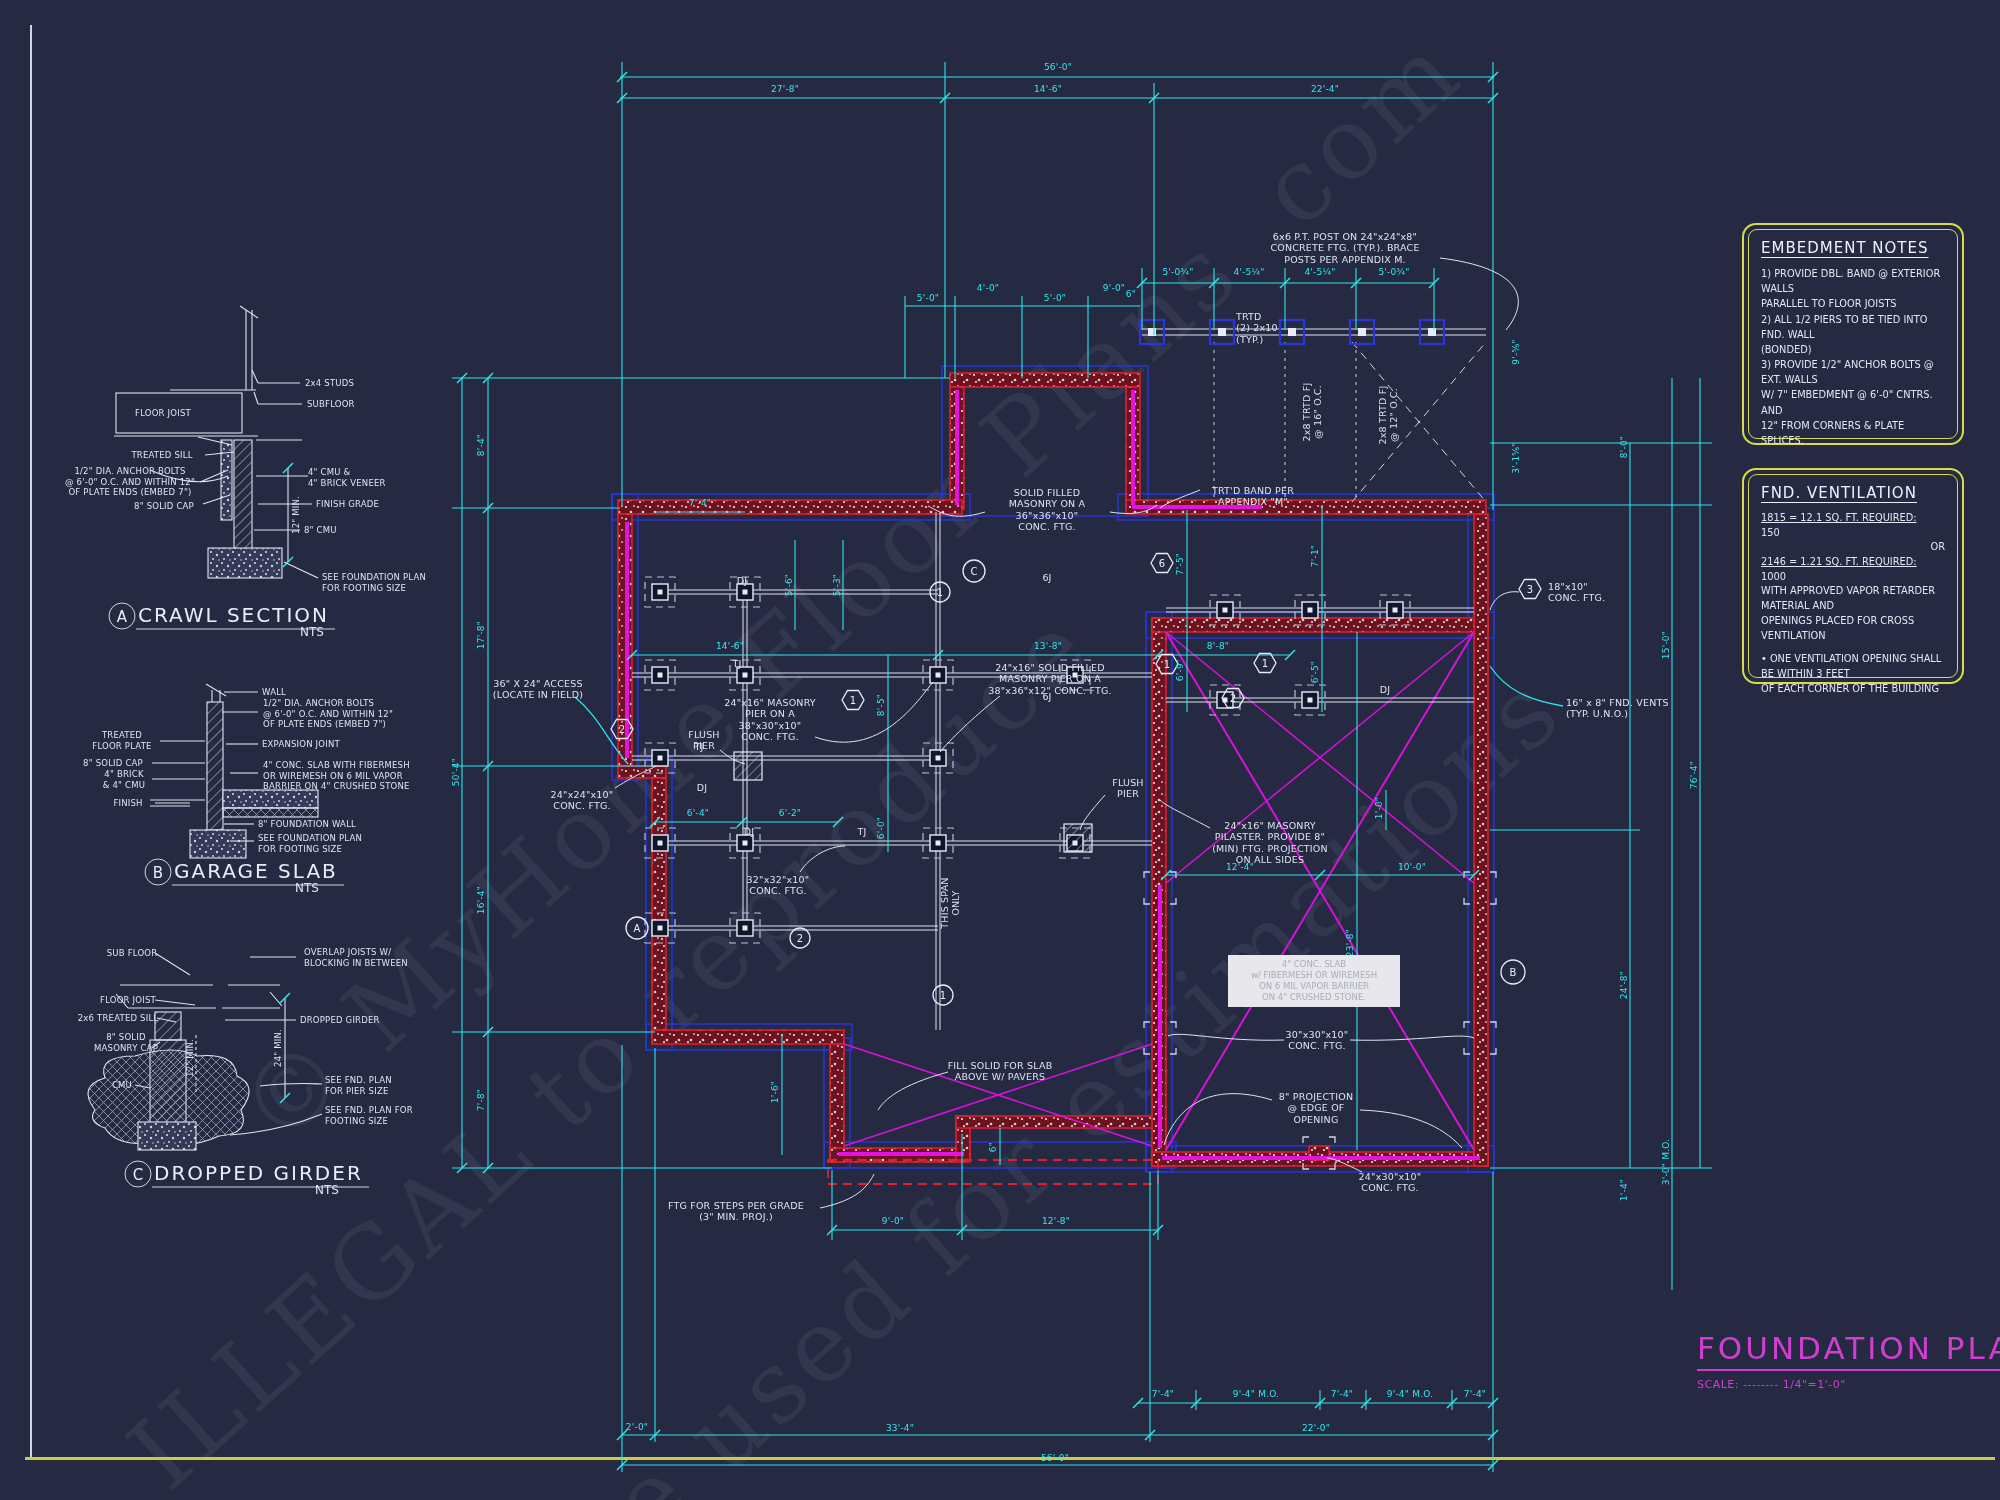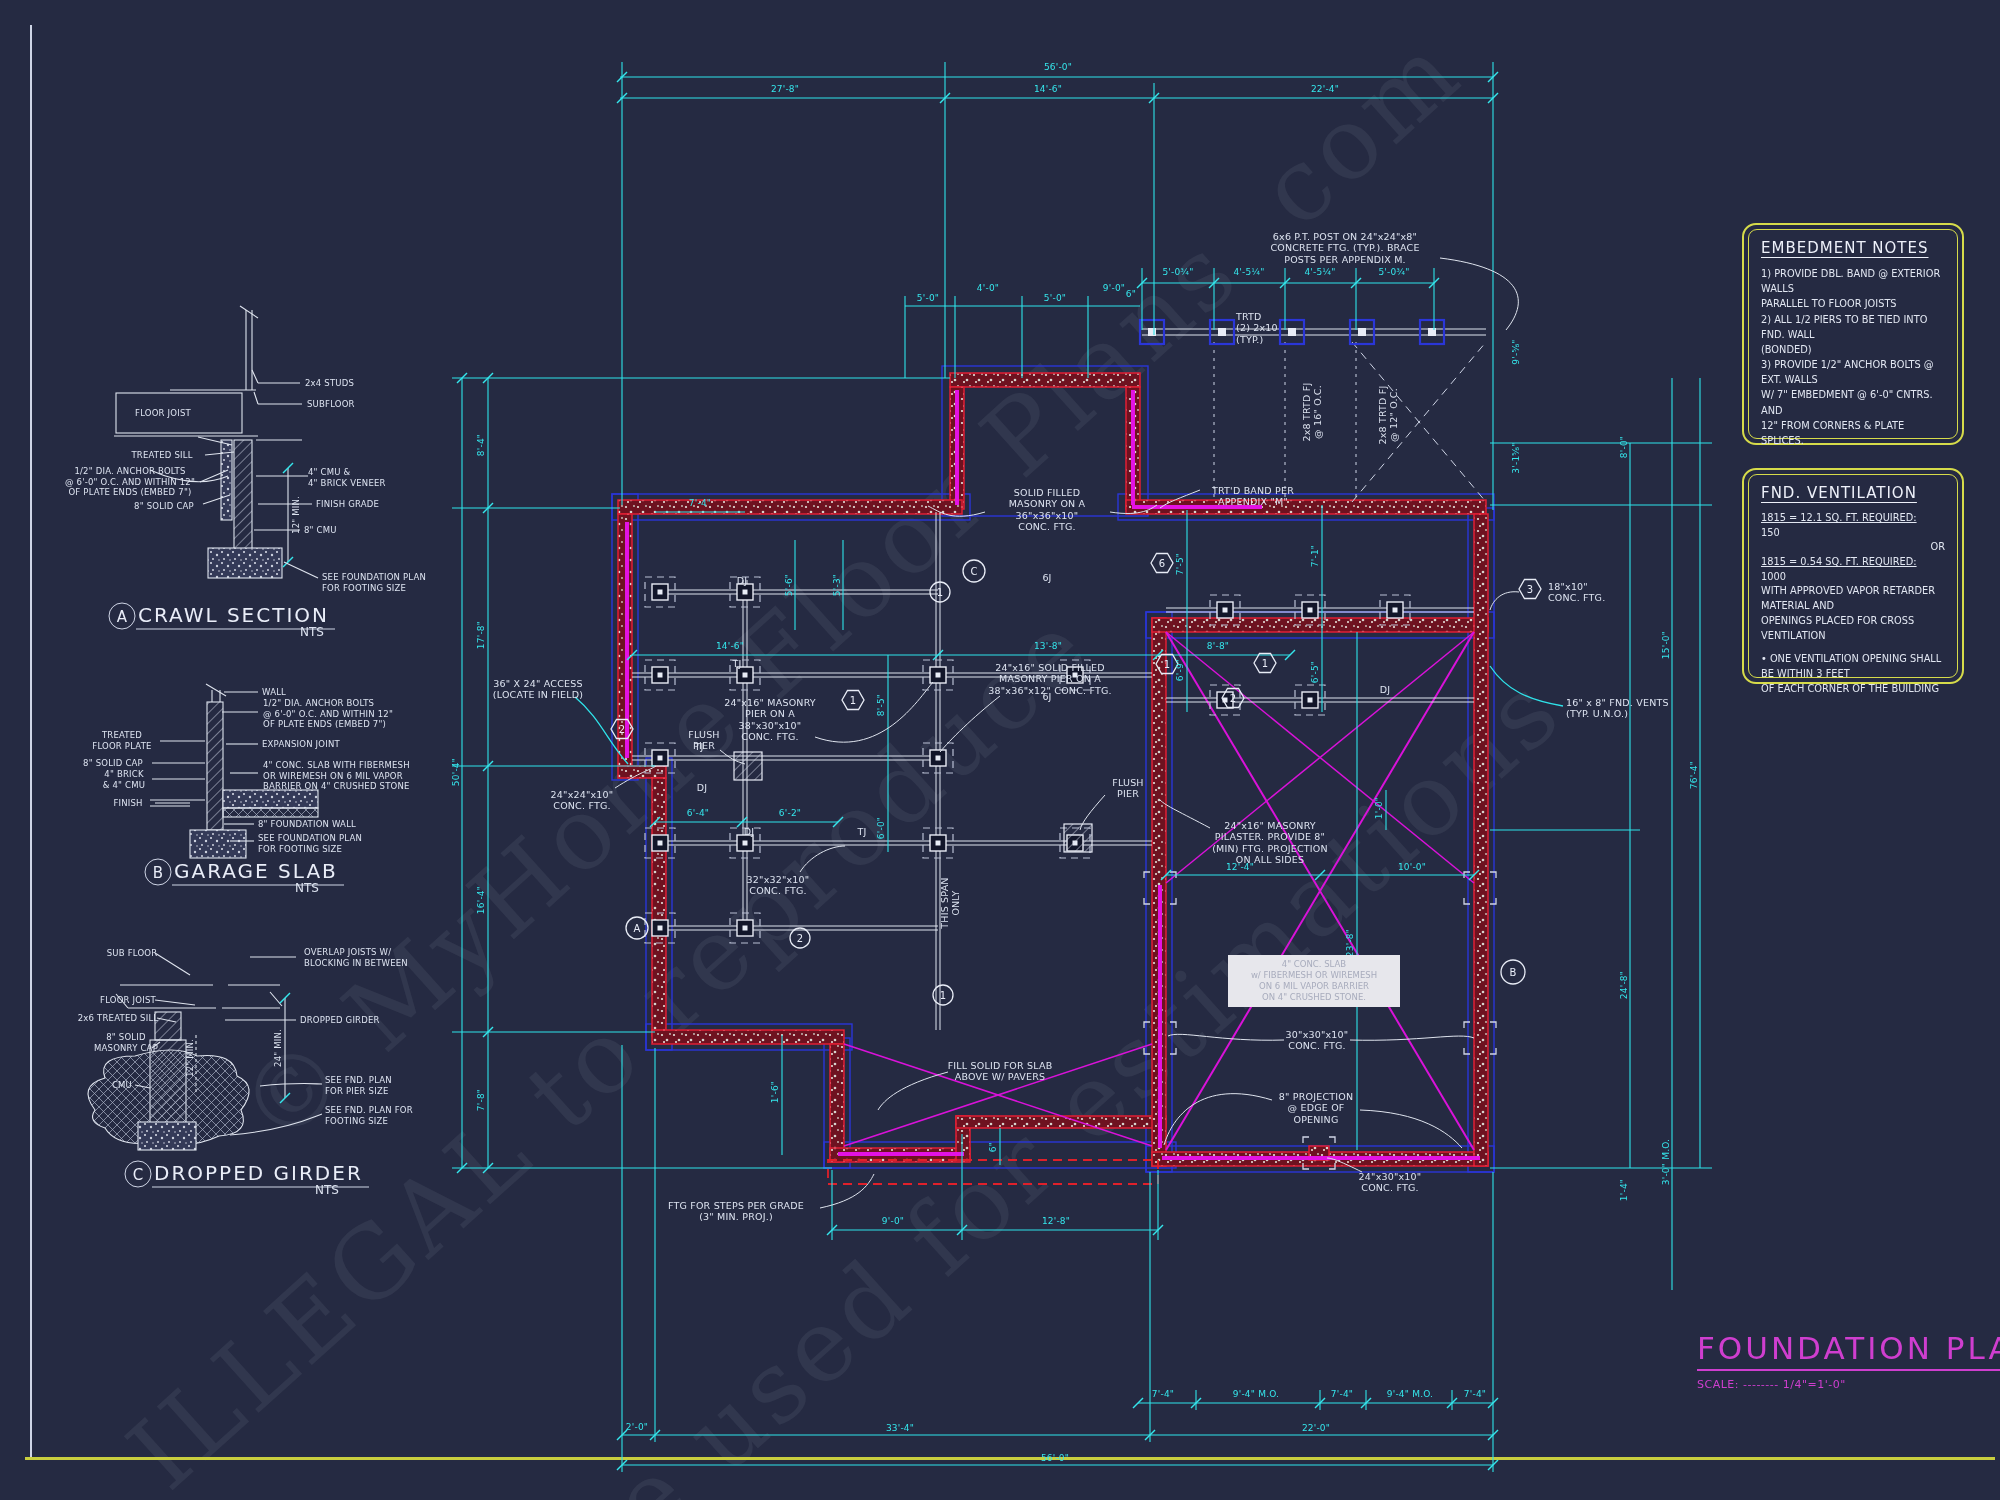--- a/index.html
+++ b/index.html
@@ -666,21 +666,21 @@
      12" FROM CORNERS &amp; PLATE SPLICES.</div>
     </div>
   </div>
 
   <div class="notebox" style="left:1742px;top:468px;width:222px;height:216px;">
     <div class="inner">
       <h3>FND. VENTILATION</h3>
       <div class="vrow u">1815 = 12.1 SQ. FT. REQUIRED:</div>
       <div class="vrow">150</div>
       <div class="vrow or">OR</div>
-      <div class="vrow u">1815 = 0.54 SQ. FT. REQUIRED:</div>
+      <div class="vrow u">2146 = 1.21 SQ. FT. REQUIRED:</div>
       <div class="vrow">1000</div>
       <div class="vrow">WITH APPROVED VAPOR RETARDER MATERIAL AND
 OPENINGS PLACED FOR CROSS VENTILATION</div>
       <div class="vrow sp">• ONE VENTILATION OPENING SHALL BE WITHIN 3 FEET
    OF EACH CORNER OF THE BUILDING</div>
     </div>
   </div>
 
   <div class="main-title">FOUNDATION PLAN</div>
   <div class="scale">SCALE: -------- 1/4"=1'-0"</div>

